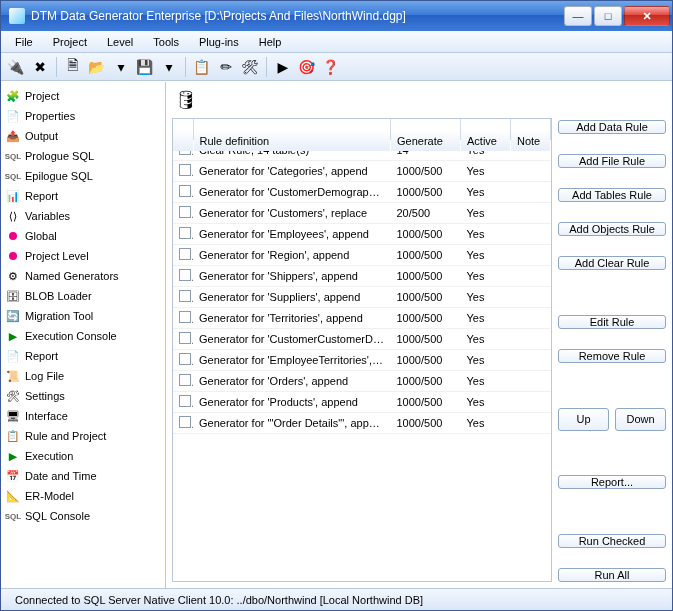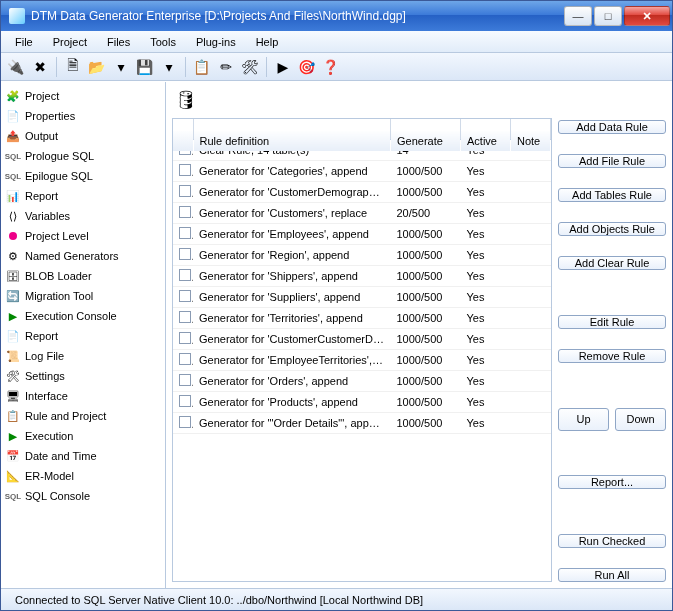--- a/index.html
+++ b/index.html
@@ -212,21 +212,21 @@
     <div class="winbuttons">
       <div class="winbtn">—</div>
       <div class="winbtn">□</div>
       <div class="winbtn close">✕</div>
     </div>
   </div>
 
   <div class="menubar" id="menubar">
       <div class="m">File</div>
       <div class="m">Project</div>
-      <div class="m">Files</div>
+      <div class="m">Level</div>
       <div class="m">Tools</div>
       <div class="m">Plug-ins</div>
       <div class="m">Help</div>
     </div>
 
   <div class="toolbar" id="toolbar">
       <div class="tbtn">🔌</div>
       <div class="tbtn">✖</div>
       <div class="tdiv"></div>
       <div class="tbtn">🗎</div>
@@ -267,20 +267,26 @@
             <span class="ic" style="font-size: 8px; font-weight: bold; color: rgb(102, 102, 102);">SQL</span>
             <span>Epilogue SQL</span>
           </div>
           <div class="node ind1">
             <span class="ic">📊</span>
             <span>Report</span>
           </div>
           <div class="node">
             <span class="ic">⟨⟩</span>
             <span>Variables</span>
+          </div>
+          <div class="node ind1">
+            <span class="ic">
+              <span class="dot" style="background: rgb(238, 0, 136);"></span>
+            </span>
+            <span>Global</span>
           </div>
           <div class="node ind1">
             <span class="ic">
               <span class="dot" style="background: rgb(238, 0, 136);"></span>
             </span>
             <span>Project Level</span>
           </div>
           <div class="node">
             <span class="ic">⚙</span>
             <span>Named Generators</span>

